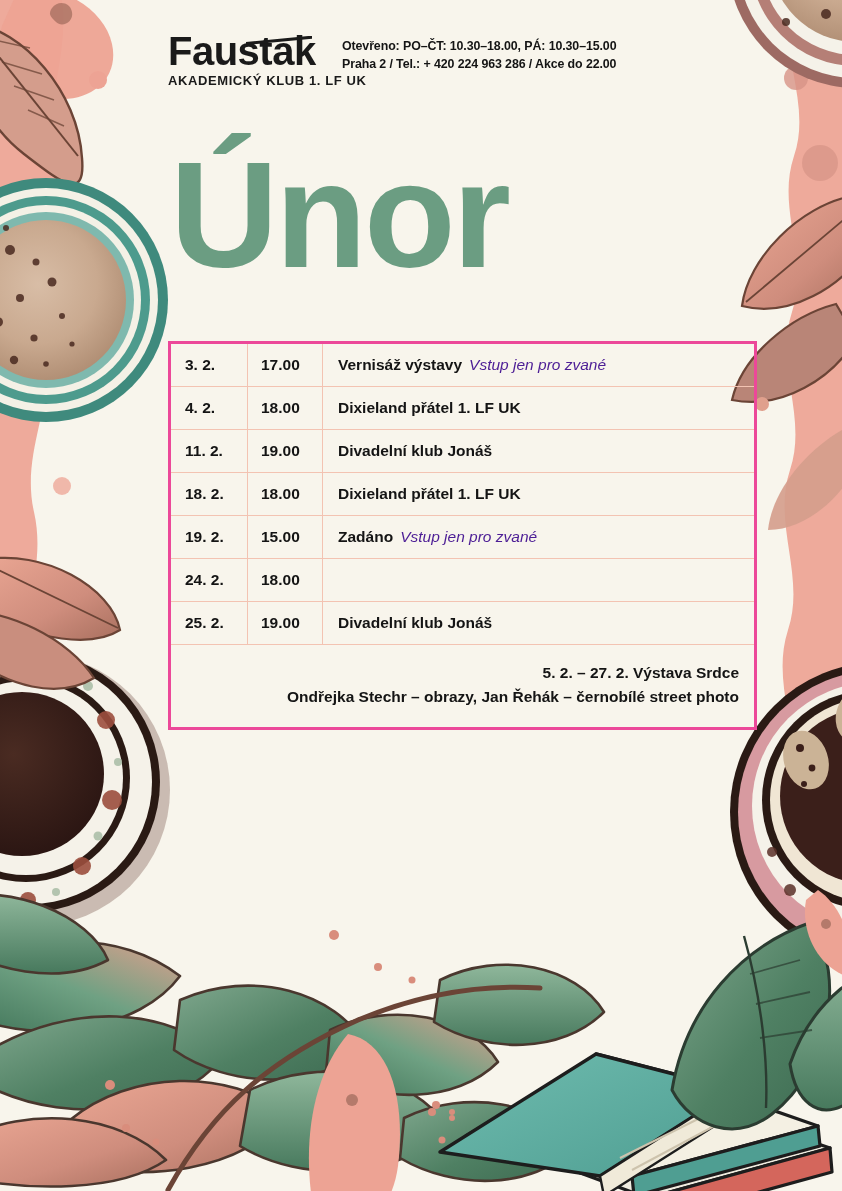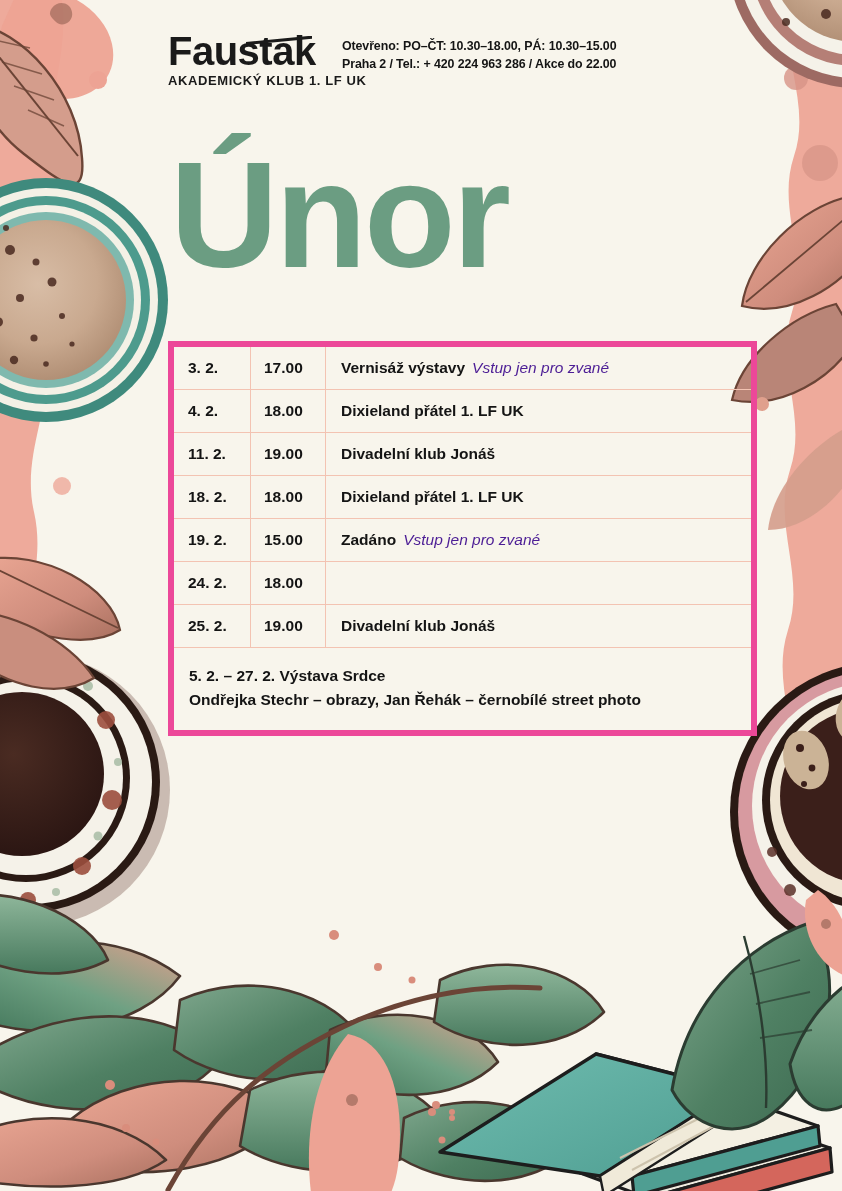--- a/index.html
+++ b/index.html
@@ -102,21 +102,21 @@
     font-family: "Liberation Sans", sans-serif;
     margin-left: 7px;
   }
 
   
   .table {
     position: absolute;
     left: 168px;
     top: 341px;
     width: 589px;
-    border: 6px solid #ec4899;
+    border: 3px solid #ec4899;
     box-sizing: border-box;
     background: transparent;
   }
   .row {
     display: flex;
     border-bottom: 1px solid #f3c3b2;
     min-height: 42px;
     align-items: center;
   }
   .row:last-child { border-bottom: none; }
@@ -165,20 +165,21 @@
   .row-exhibit {
     display: block;
     padding: 16px 15px 18px 15px;
     border-bottom: none;
   }
   .ex-line {
     font-size: 15.5px;
     font-weight: 700;
     color: #141414;
     line-height: 1.55;
+    text-align: right;
   }
 </style>
 </head>
 <body>
 
 <div class="poster">
 
   <div class="decor">
     <svg viewBox="0 0 842 1191" xmlns="http://www.w3.org/2000/svg">
       <defs>

